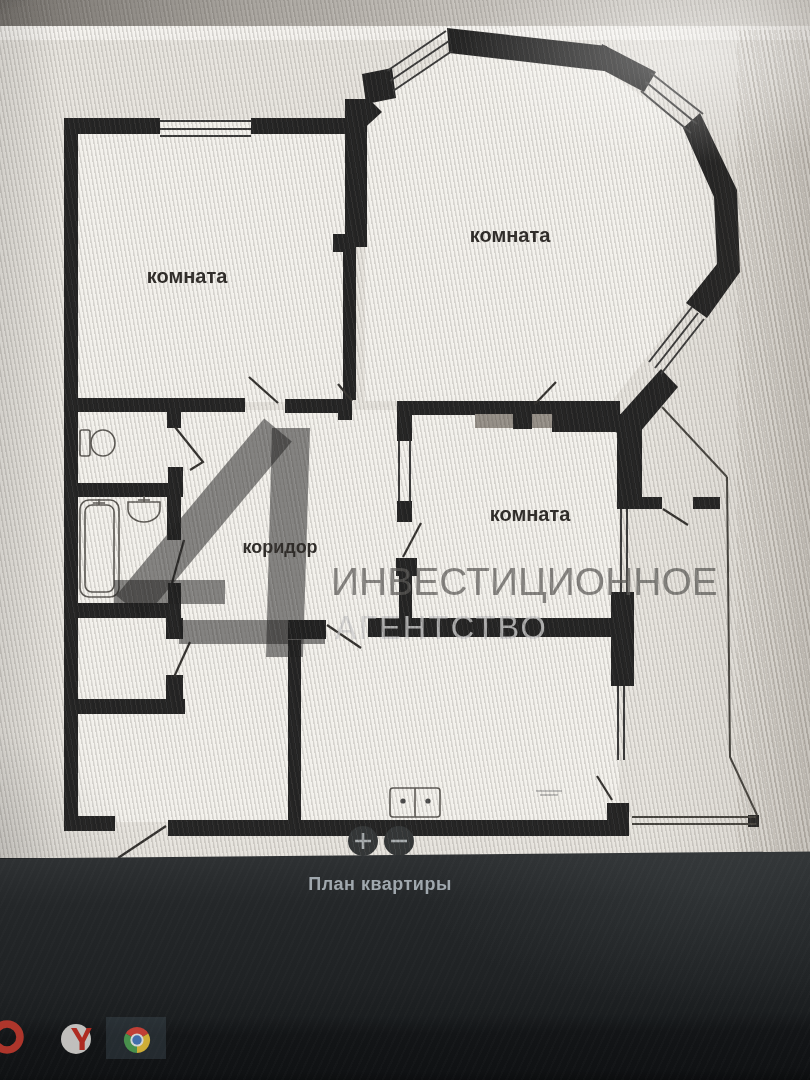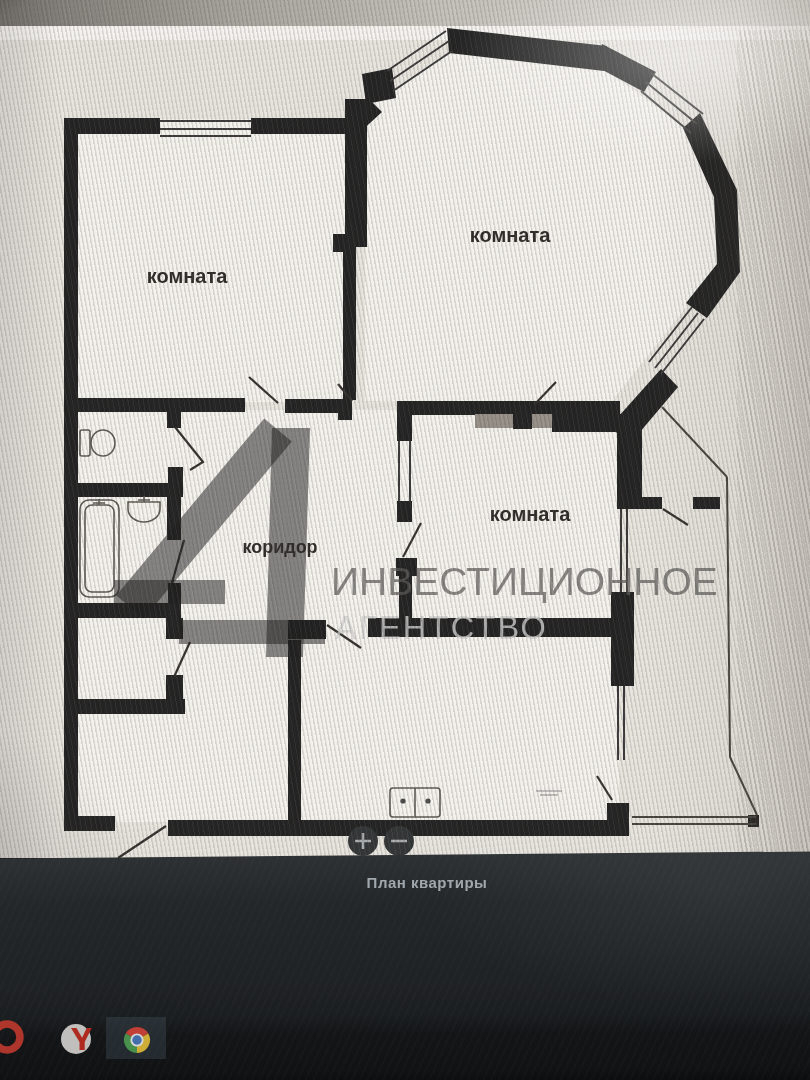--- a/index.html
+++ b/index.html
@@ -15,21 +15,21 @@
     background:radial-gradient(ellipse 340px 150px at 700px 55px,rgba(255,255,255,0.40),rgba(255,255,255,0) 72%),radial-gradient(ellipse 150px 105px at -45px -55px,rgba(25,25,25,0.50),rgba(25,25,25,0) 75%),
                linear-gradient(90deg,rgba(40,40,40,0.10) 0,rgba(40,40,40,0) 60px),
                linear-gradient(270deg,rgba(80,70,60,0.20) 0,rgba(80,70,60,0.06) 70px,rgba(80,70,60,0) 160px),radial-gradient(ellipse 300px 260px at -60px 900px,rgba(40,40,40,0.18),rgba(40,40,40,0) 70%);}
   #rightstripes{position:absolute;left:737px;top:30px;width:73px;height:828px;pointer-events:none;
     background:repeating-linear-gradient(80deg,rgba(95,85,72,0.13) 0 2px,rgba(255,255,255,0.0) 2px 5px);}
   #band{position:absolute;left:-10px;top:855px;width:830px;height:235px;transform:rotate(-0.5deg);
     background:radial-gradient(ellipse 420px 160px at 730px 40px,rgba(120,130,132,0.13),rgba(0,0,0,0) 70%),linear-gradient(180deg,#2e3133 0%,#242729 20%,#1f2224 55%,#1b1e20 68%,#131517 76%,#101214 92%,#090a0b 100%);}
   #bandtex{position:absolute;left:0;top:855px;width:810px;height:225px;pointer-events:none;
     background:repeating-linear-gradient(115deg,rgba(255,255,255,0.016) 0 2px,rgba(0,0,0,0.0) 2px 7px);}
   #caption{position:absolute;left:0;top:874px;width:760px;text-align:center;
-    color:#a0a8ae;font-size:15px;font-weight:bold;letter-spacing:0.5px;margin-left:47px;}
+    color:#a0a8ae;font-size:18px;font-weight:bold;letter-spacing:0.5px;}
   svg{position:absolute;left:0;top:0;}
   #plan{filter:blur(0.45px);}
   .lbl{font-family:"Liberation Sans",sans-serif;font-weight:bold;fill:#2e2b28;}
 </style>
 </head>
 <body>
 <div id="stage">
 
   <div id="page"></div>
 

